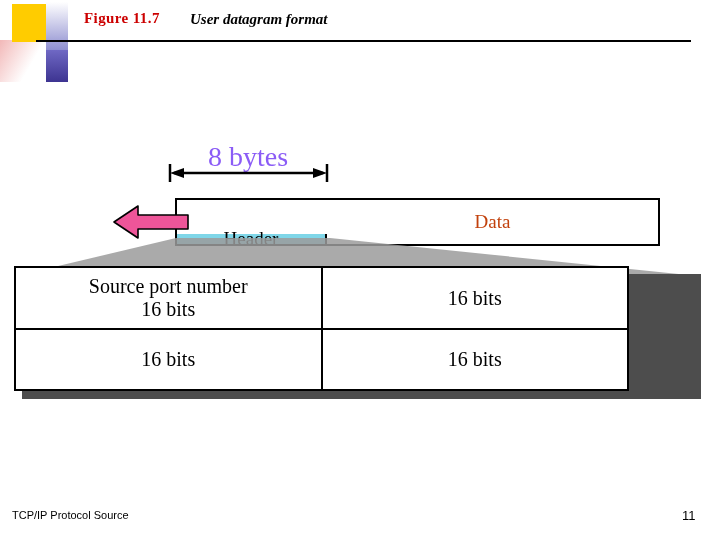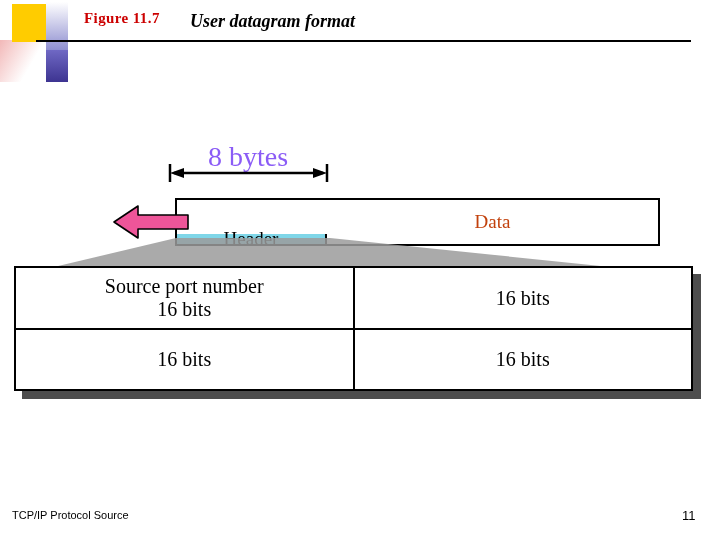--- a/index.html
+++ b/index.html
@@ -70,21 +70,21 @@
     letter-spacing: 0.4px;
     white-space: nowrap;
   }
   .fig-title {
     position: absolute;
     left: 190px;
     top: 11px;
     font-family: "Liberation Serif", serif;
     font-weight: bold;
     font-style: italic;
-    font-size: 18px;
+    font-size: 15px;
     color: #000000;
     white-space: nowrap;
   }
 
   
   .diagram {
     position: absolute;
     left: 0;
     top: 0;
     width: 720px;
@@ -169,21 +169,21 @@
     left: 22px;
     top: 274px;
     width: 679px;
     height: 125px;
     background: #4d4d4d;
   }
   .fieldtable {
     position: absolute;
     left: 14px;
     top: 266px;
-    width: 679px;
+    width: 615px;
     height: 125px;
     border: 2px solid #000000;
     box-sizing: border-box;
     background: #ffffff;
     display: flex;
     flex-direction: column;
   }
   .fieldrow {
     flex: 1;
     display: flex;

